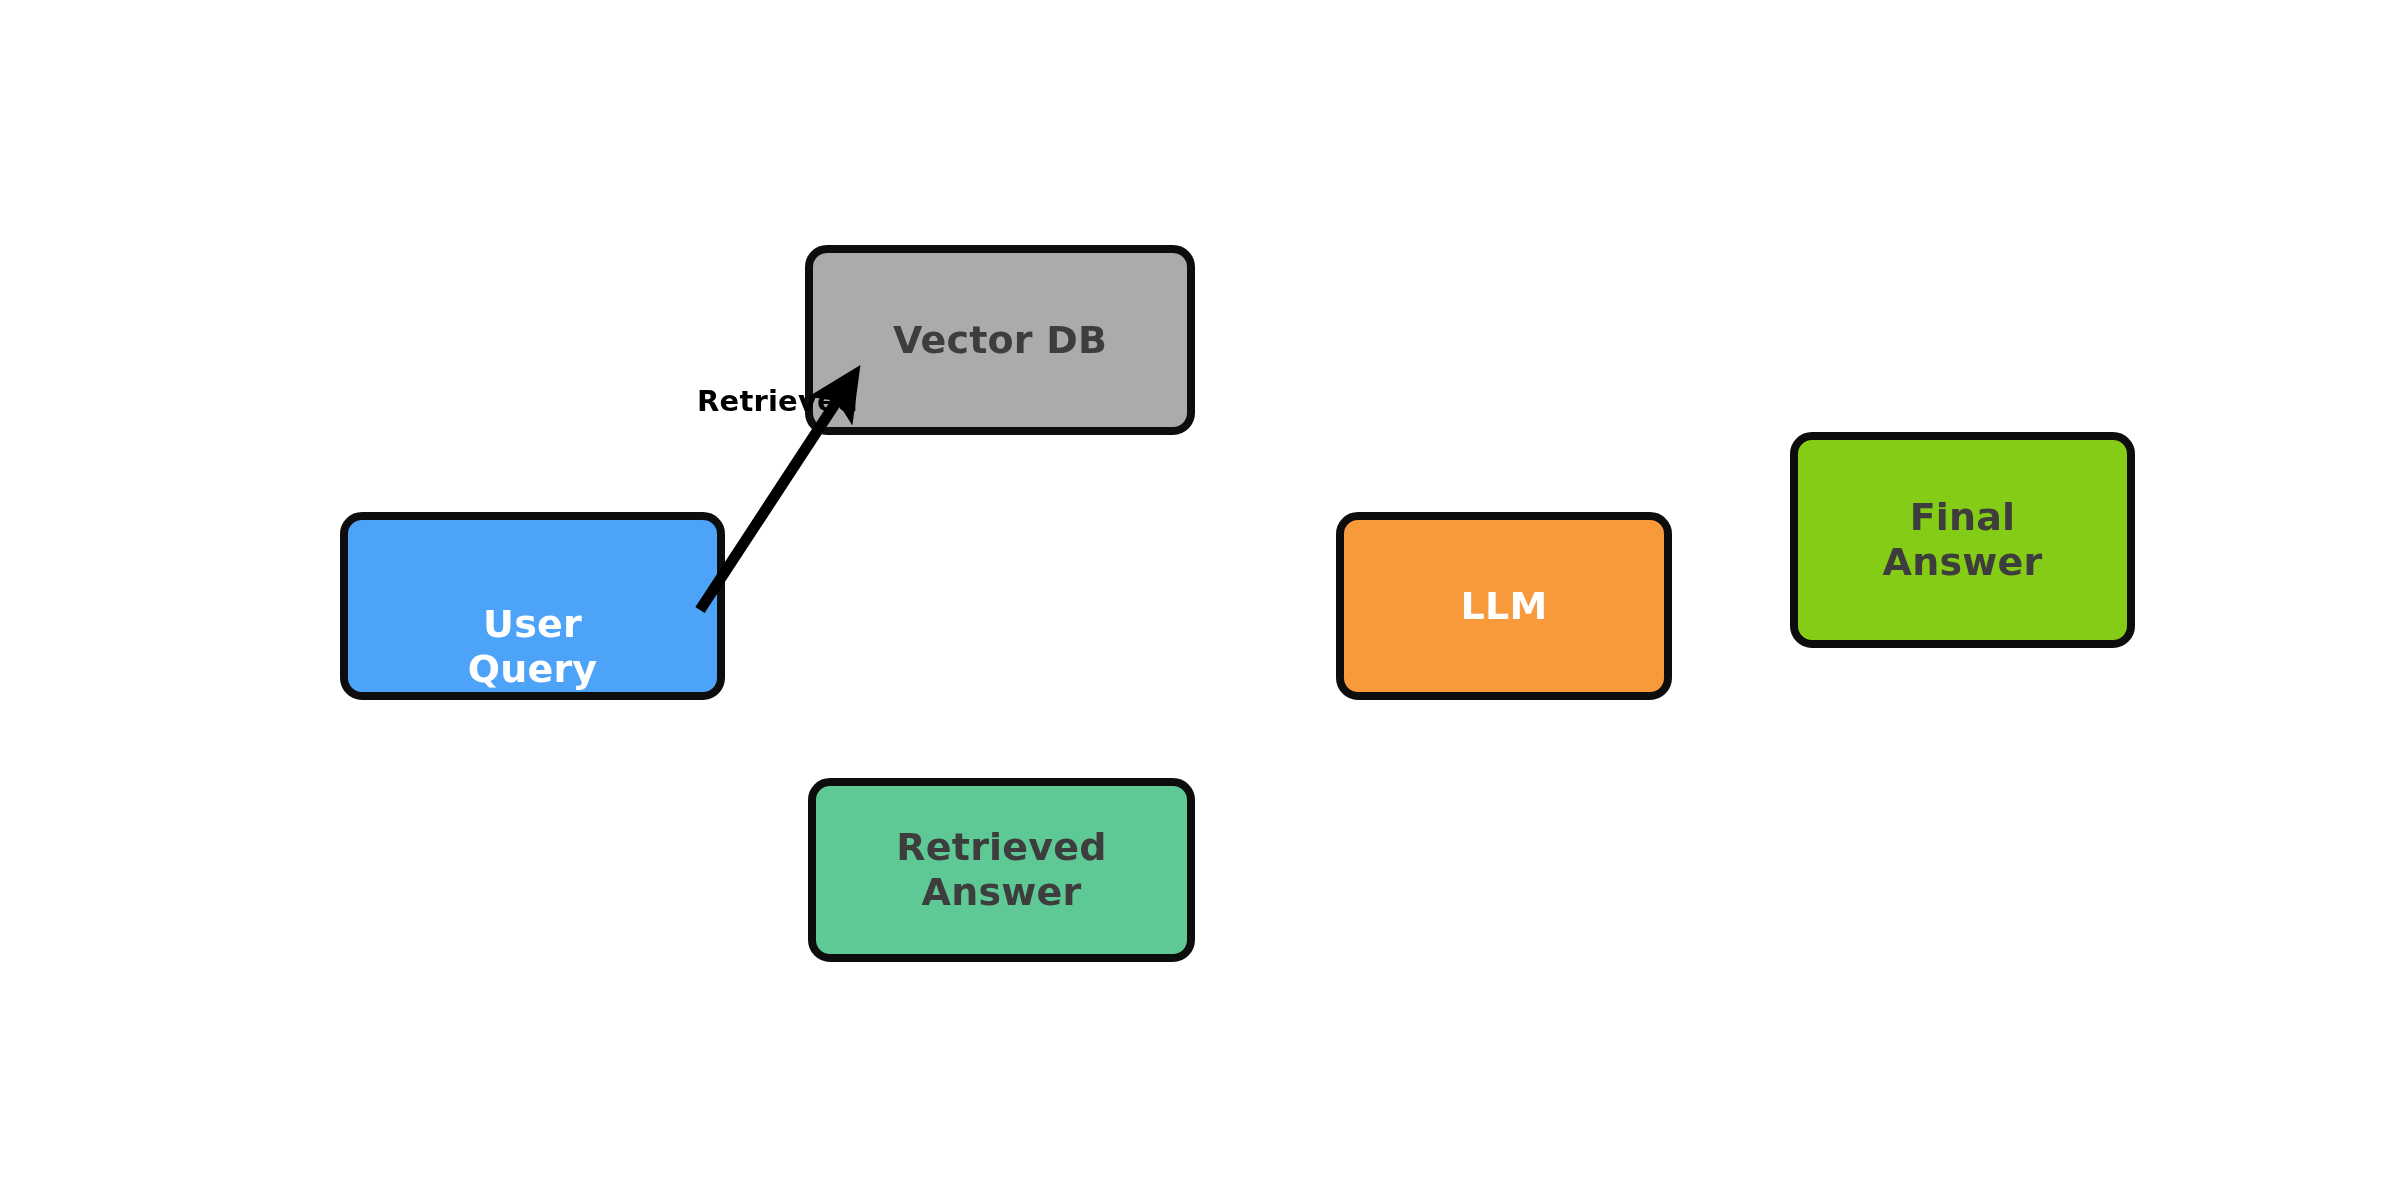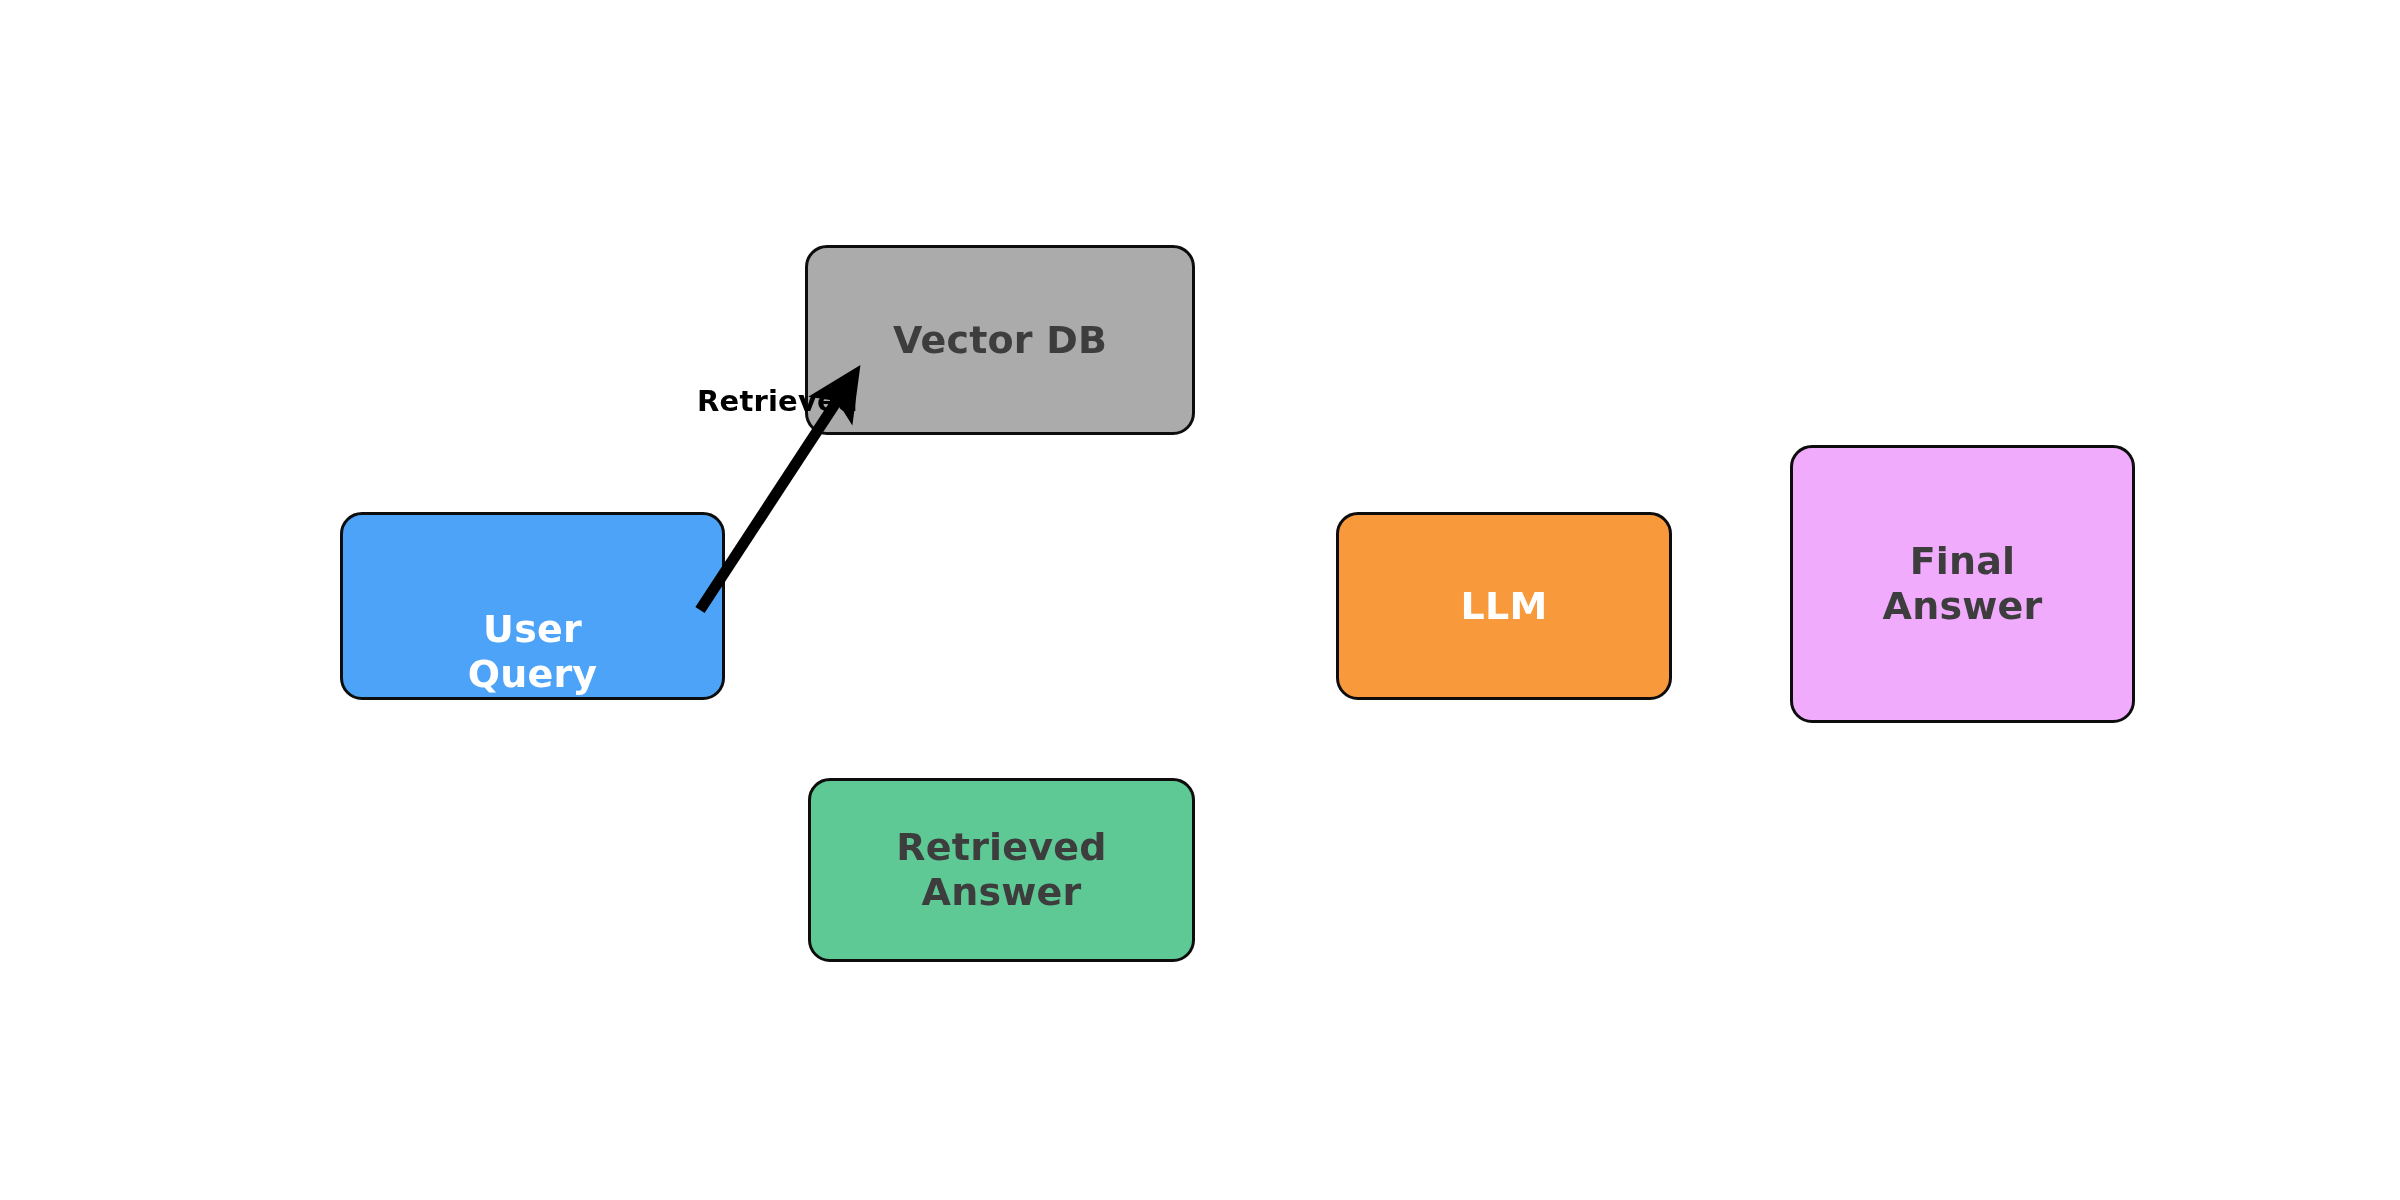--- a/index.html
+++ b/index.html
@@ -14,21 +14,21 @@
   #canvas {
     position: relative;
     width: 2400px;
     height: 1200px;
     background: #ffffff;
     overflow: hidden;
   }
   .node {
     position: absolute;
     box-sizing: border-box;
-    border: 3px solid #4c1d95;
+    border: 8px solid #4c1d95;
     border-radius: 22px;
     display: flex;
     align-items: center;
     justify-content: center;
     text-align: center;
     font-weight: bold;
     line-height: 1.18;
     white-space: pre-line;
     z-index: 2;
     letter-spacing: 0.2px;
@@ -82,18 +82,18 @@
 
   <div class="node" id="node-retrieved-context" style="left: 808px; top: 778px; width: 387px; height: 184px; background: rgb(95, 201, 149); color: rgb(61, 61, 61); border-color: rgb(13, 13, 13); font-size: 38px;">
     <span class="node-label">Retrieved
 Answer</span>
   </div>
 
   <div class="node" id="node-llm" style="left: 1336px; top: 512px; width: 336px; height: 188px; background: rgb(248, 154, 60); color: rgb(255, 255, 255); border-color: rgb(13, 13, 13); font-size: 38px;">
     <span class="node-label">LLM</span>
   </div>
 
-  <div class="node" id="node-final-answer" style="left: 1790px; top: 432px; width: 345px; height: 278px; background: #f0abfc; color: rgb(61, 61, 61); border-color: rgb(13, 13, 13); font-size: 38px; margin-top: 13px;">
+  <div class="node" id="node-final-answer" style="left: 1790px; top: 432px; width: 345px; height: 216px; background: #84cc16; color: rgb(61, 61, 61); border-color: rgb(13, 13, 13); font-size: 38px;">
     <span class="node-label">Final
 Answer</span>
   </div>
 
 </div>
 
 </body></html>

